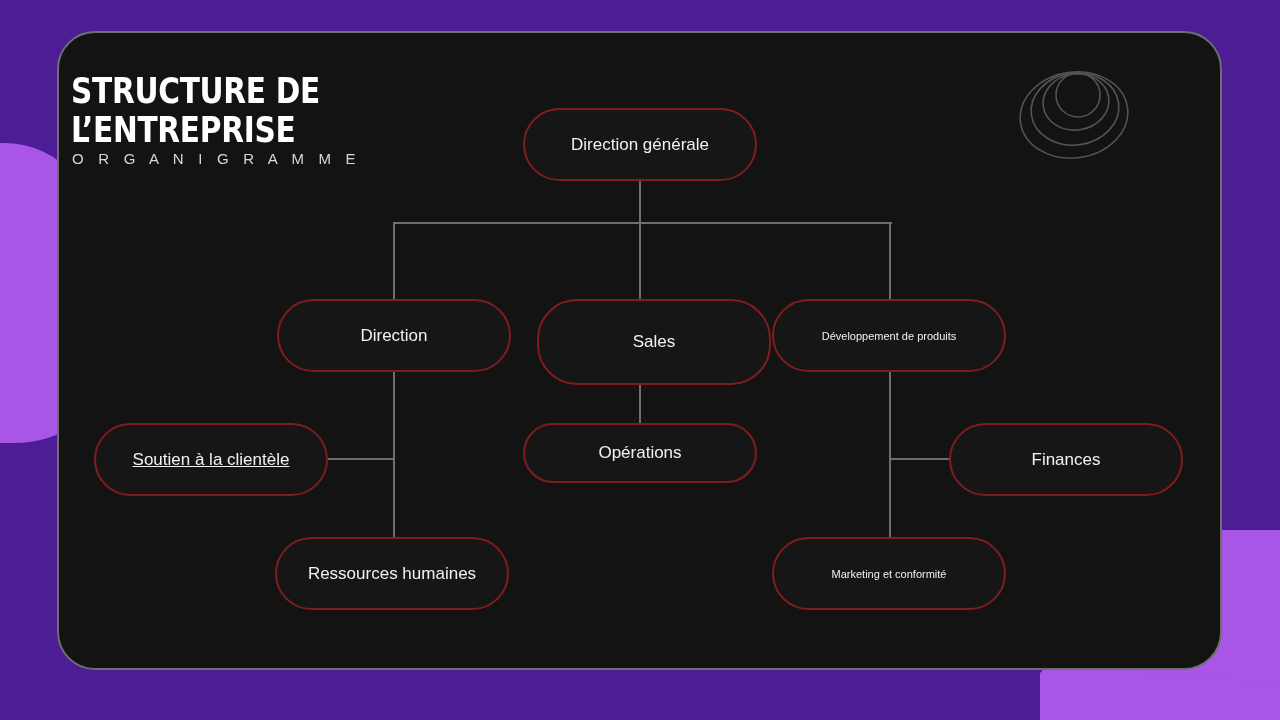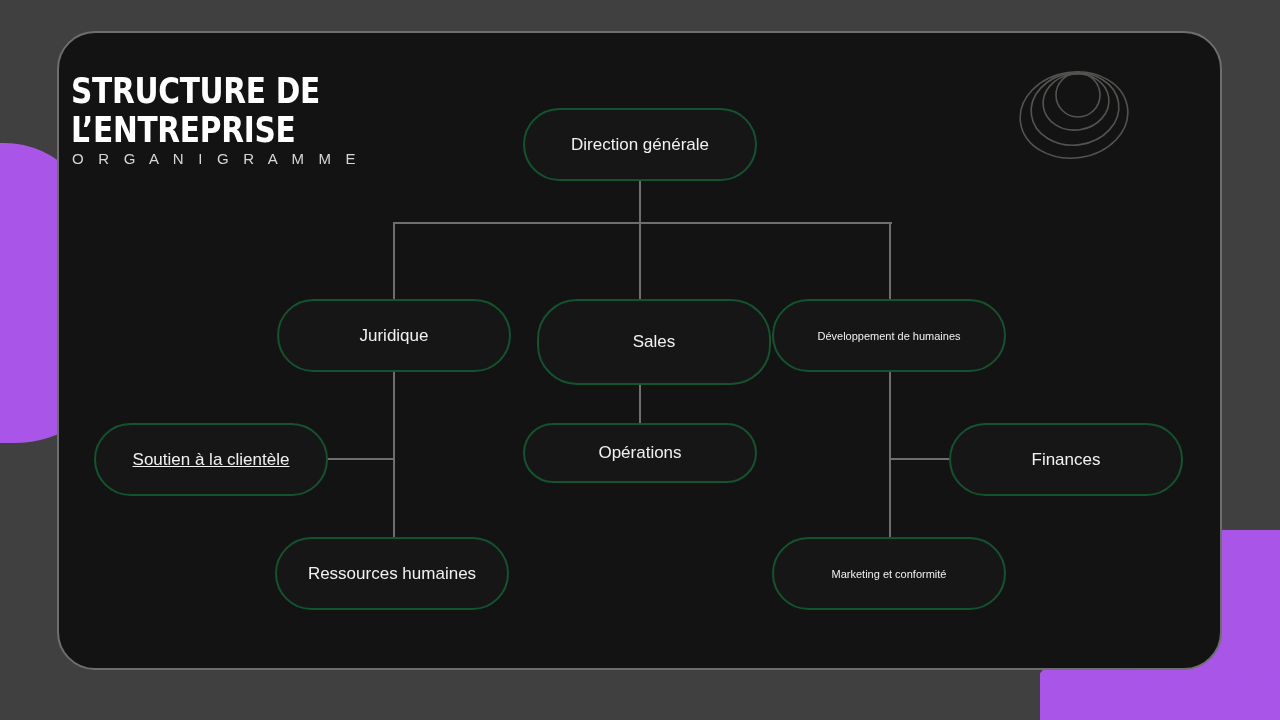--- a/index.html
+++ b/index.html
@@ -4,21 +4,21 @@
 <style>
   html, body {
     margin: 0;
     padding: 0;
     background: #0d0c0d;
   }
   #stage {
     position: relative;
     width: 1280px;
     height: 720px;
-    background: #404040;
+    background: #4c1d95;
     overflow: hidden;
     font-family: "Liberation Sans", sans-serif;
   }
 
   
   .blob-left {
     position: absolute;
     left: -96px;
     top: 143px;
     width: 200px;
@@ -108,21 +108,21 @@
     position: absolute;
     background: #6e6e6e;
   }
   .line.v { width: 2px; }
   .line.h { height: 2px; }
 
   
   .node {
     position: absolute;
     box-sizing: border-box;
-    border: 2px solid #14532d;
+    border: 2px solid #7f1d1d;
     border-radius: 40px;
     background: #171617;
     color: #f2f1f2;
     display: flex;
     align-items: center;
     justify-content: center;
     text-align: center;
     font-size: 17px;
     font-weight: 400;
     padding: 0 14px;
@@ -166,29 +166,29 @@
   <div class="line v" style="left:639px; top:371px; height:52px;"></div>
 
   <div class="line v" style="left:889px; top:371px; height:172px;"></div>
   <div class="line h" style="left:889px; top:458px; width:61px;"></div>
 
   <div class="node" style="left:523px; top:108px; width:234px; height:73px;">
     <span>Direction générale</span>
   </div>
 
   <div class="node" style="left:277px; top:299px; width:234px; height:73px;">
-    <span>Juridique</span>
+    <span>Direction</span>
   </div>
 
   <div class="node" style="left:537px; top:299px; width:234px; height:86px;">
     <span>Sales</span>
   </div>
 
   <div class="node small" style="left:772px; top:299px; width:234px; height:73px;">
-    <span>Développement de humaines</span>
+    <span>Développement de produits</span>
   </div>
 
   <div class="node" style="left:94px; top:423px; width:234px; height:73px;text-decoration:underline;">
     <span>Soutien à la clientèle</span>
   </div>
 
   <div class="node" style="left:523px; top:423px; width:234px; height:60px;">
     <span>Opérations</span>
   </div>
 

